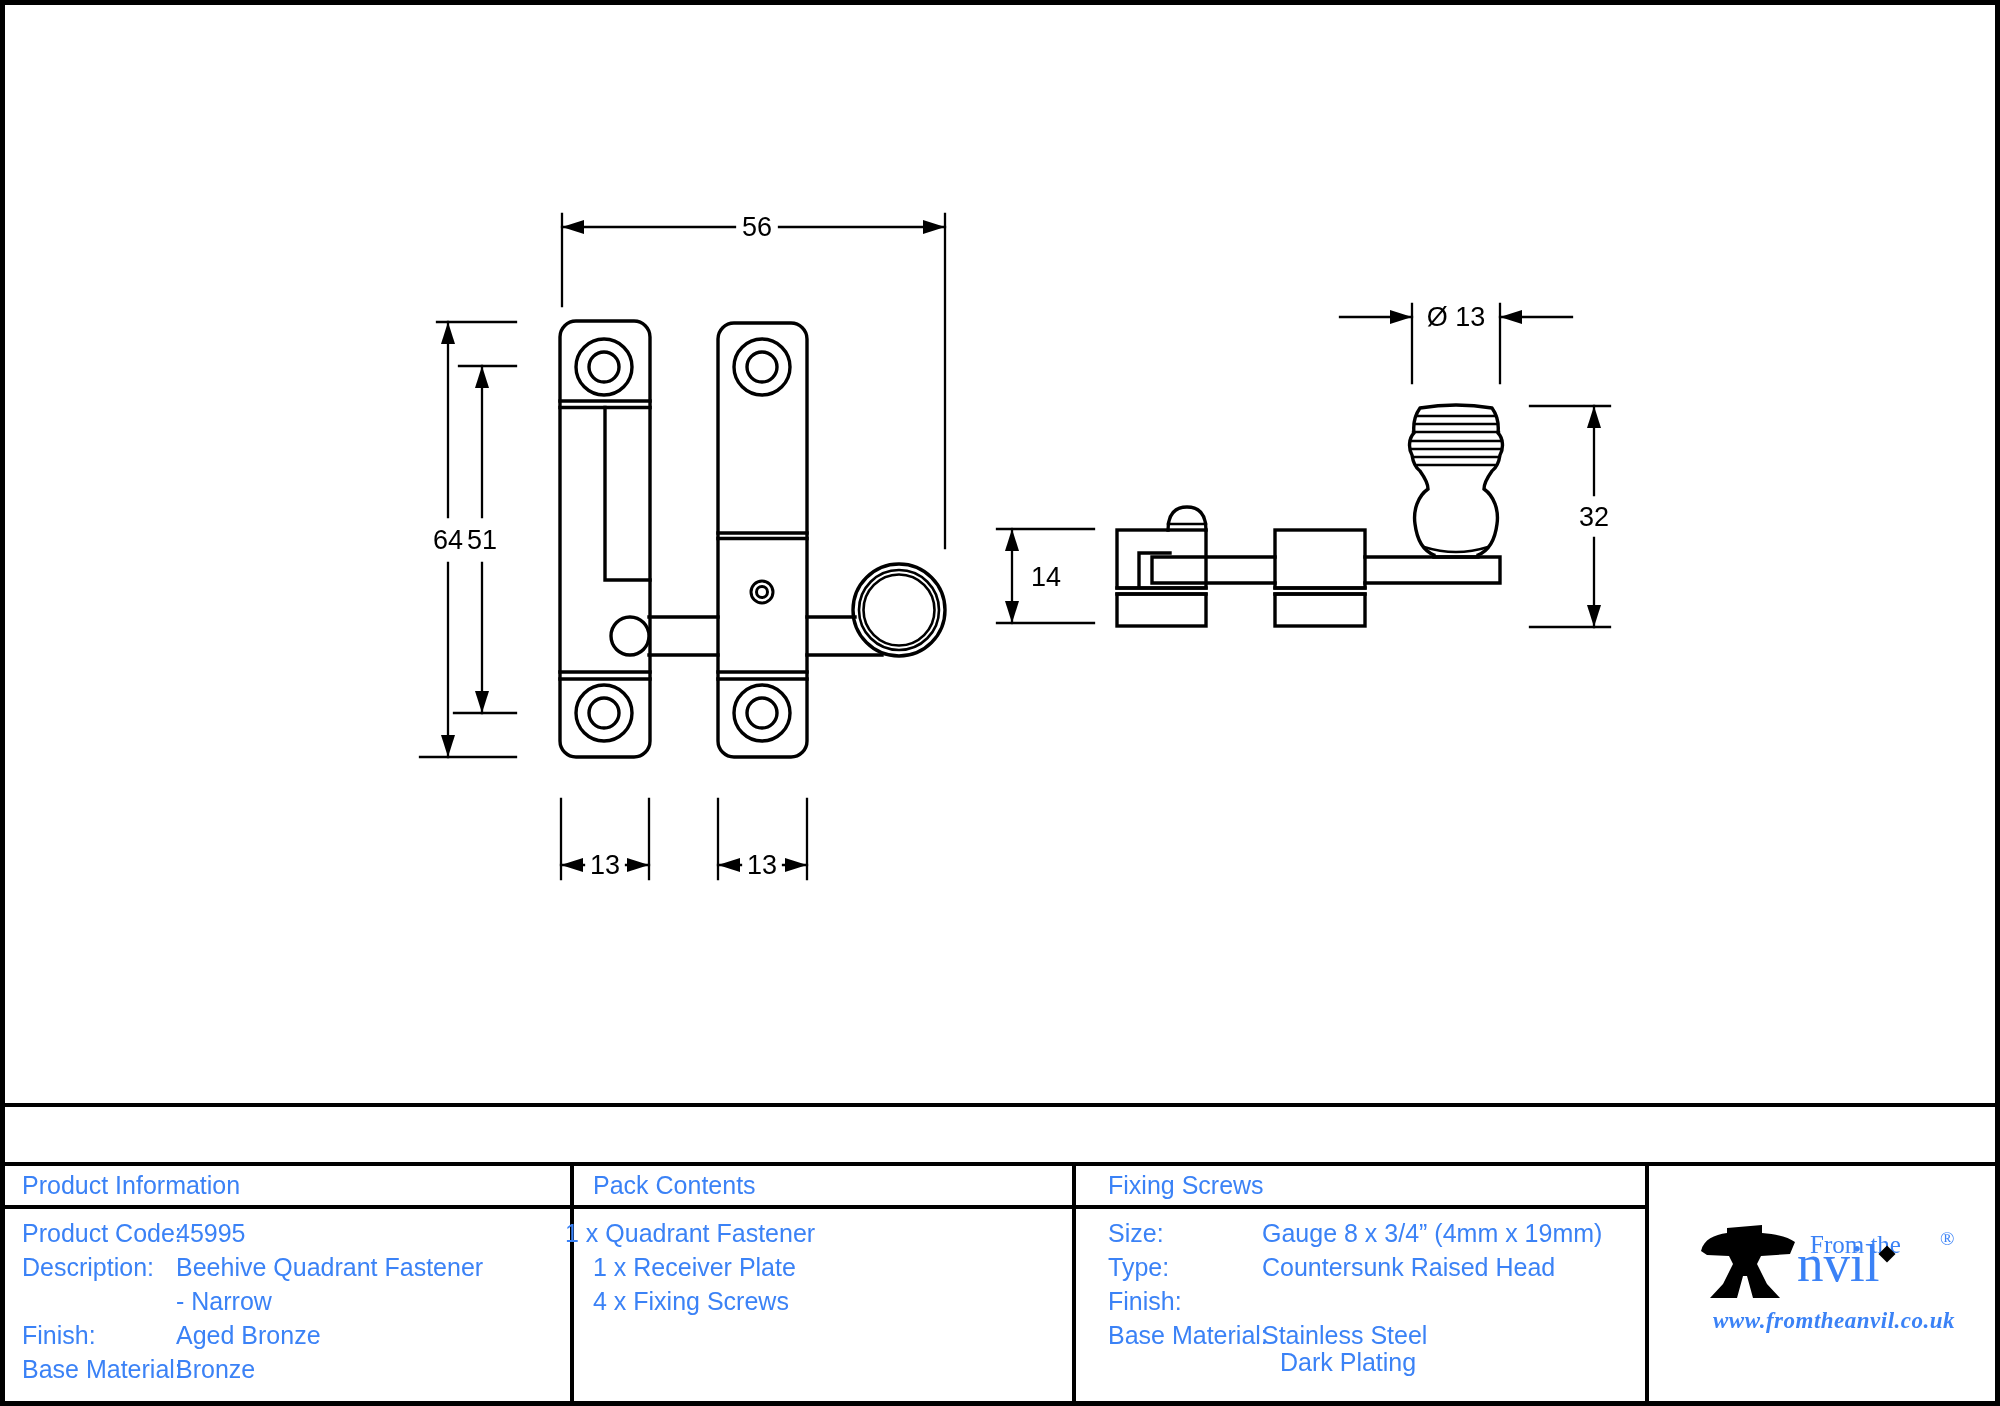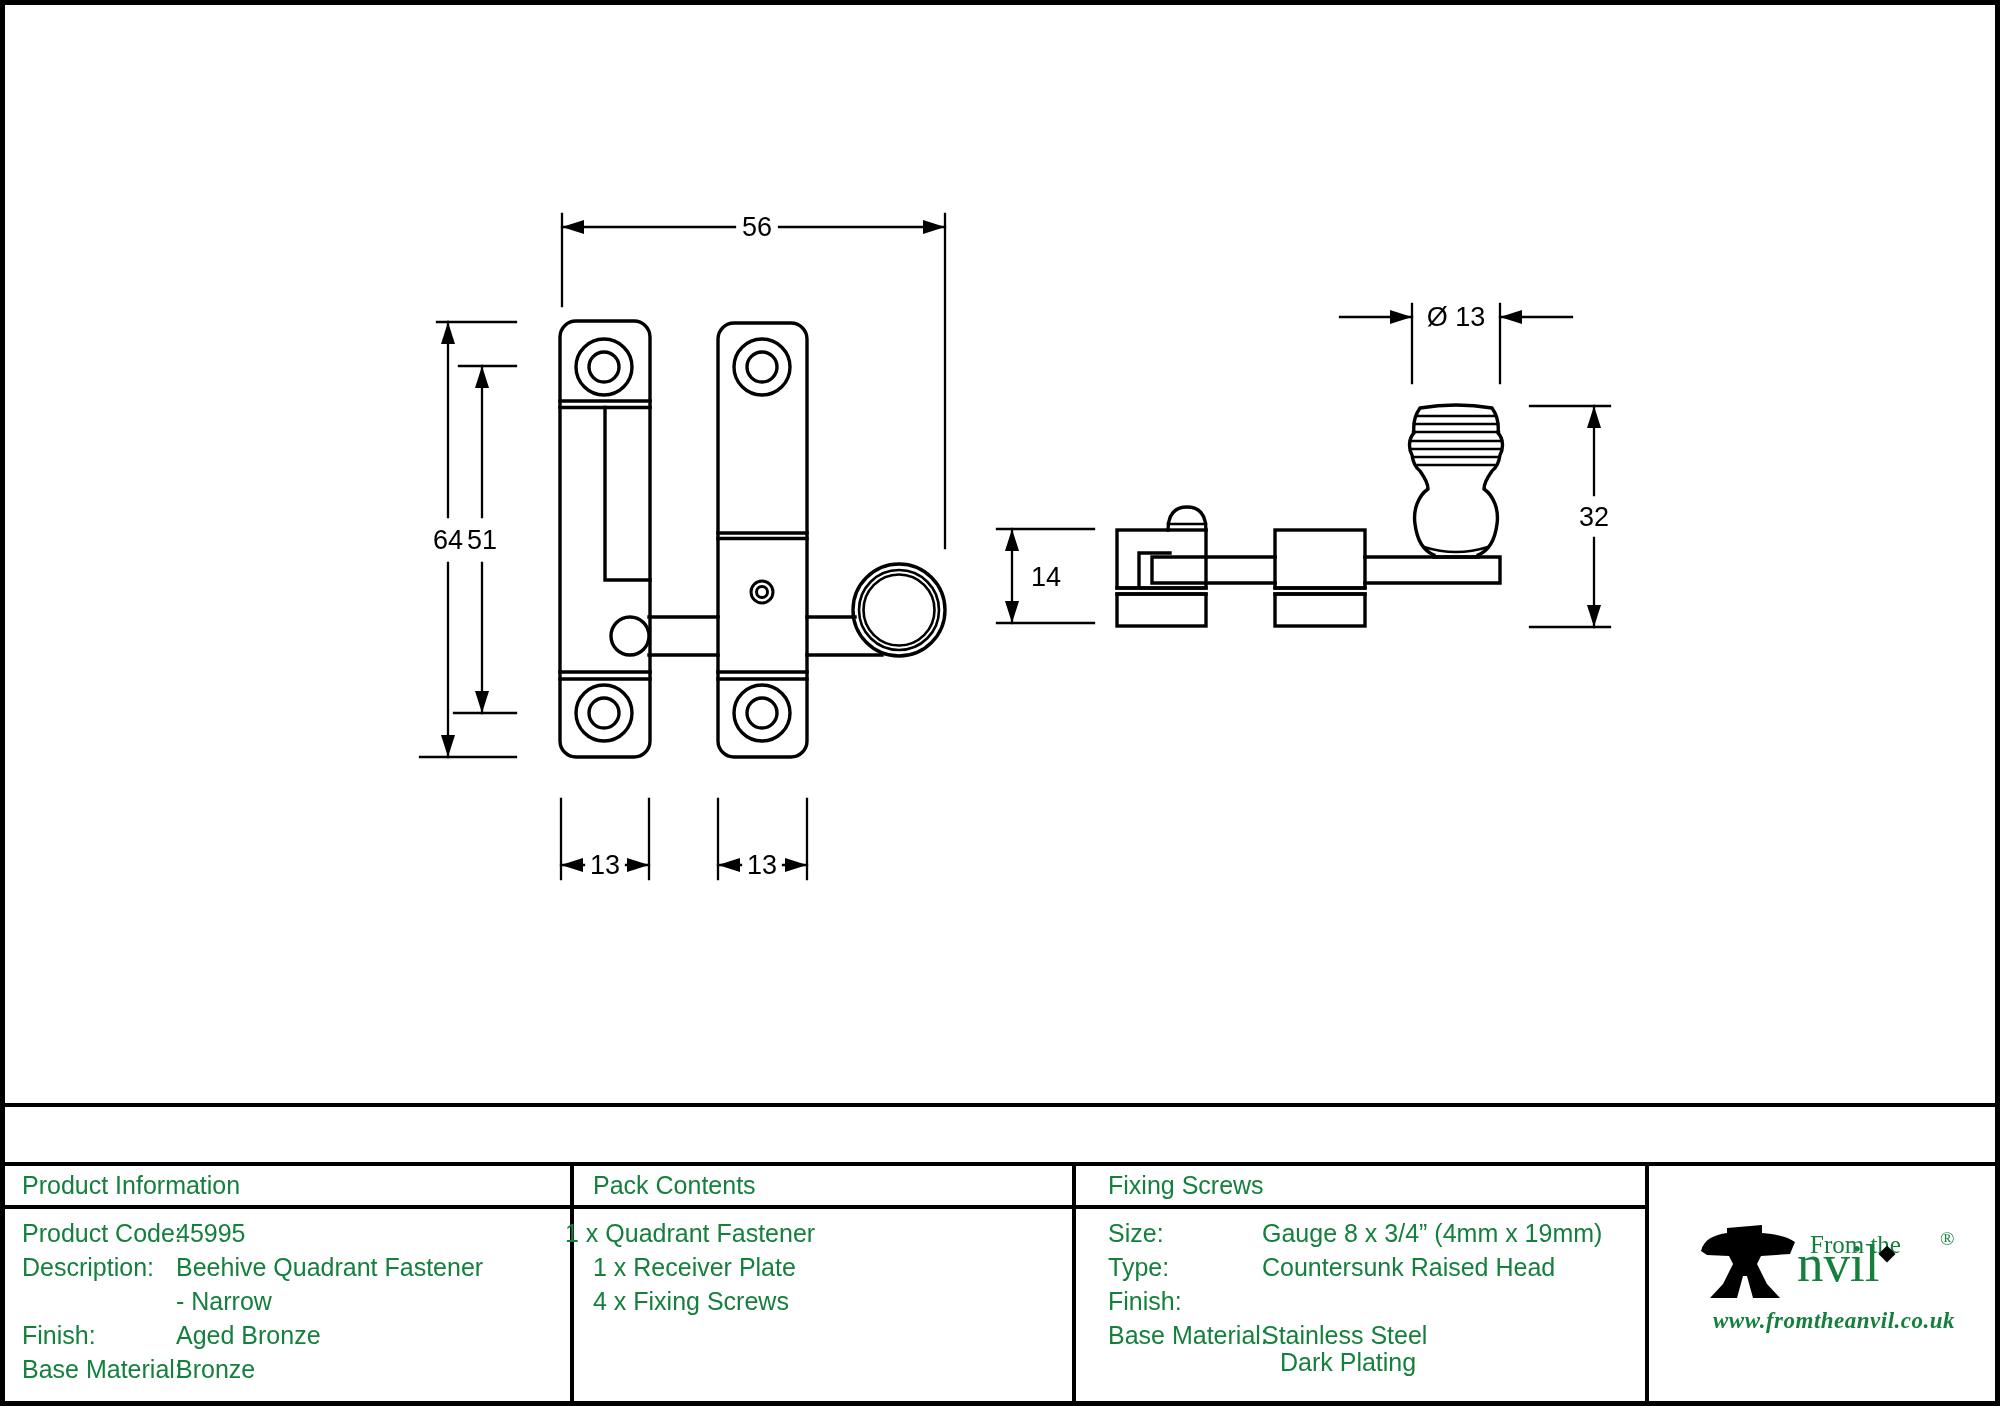--- a/index.html
+++ b/index.html
@@ -3,21 +3,21 @@
 <meta charset="utf-8">
 <style>
   html,body{margin:0;padding:0;background:#888;}
   .page{
     position:relative;
     width:2000px;height:1406px;
     background:#fff;
     border:5px solid #000;
     box-sizing:border-box;
     font-family:"Liberation Sans", sans-serif;
-    color:#15803d;
+    color:#3b82f6;
     overflow:hidden;
   }
   .drawing-svg{position:absolute;left:0;top:0;}
   .dim-text{font-family:"Liberation Sans",sans-serif;font-size:27px;fill:#000;}
   .hline{position:absolute;background:#000;height:4px;left:0;right:0;}
   .vline{position:absolute;background:#000;width:4px;}
   .note-text{
     position:absolute;left:17px;top:1102px;height:55px;line-height:55px;
     font-size:25px;white-space:nowrap;
   }

